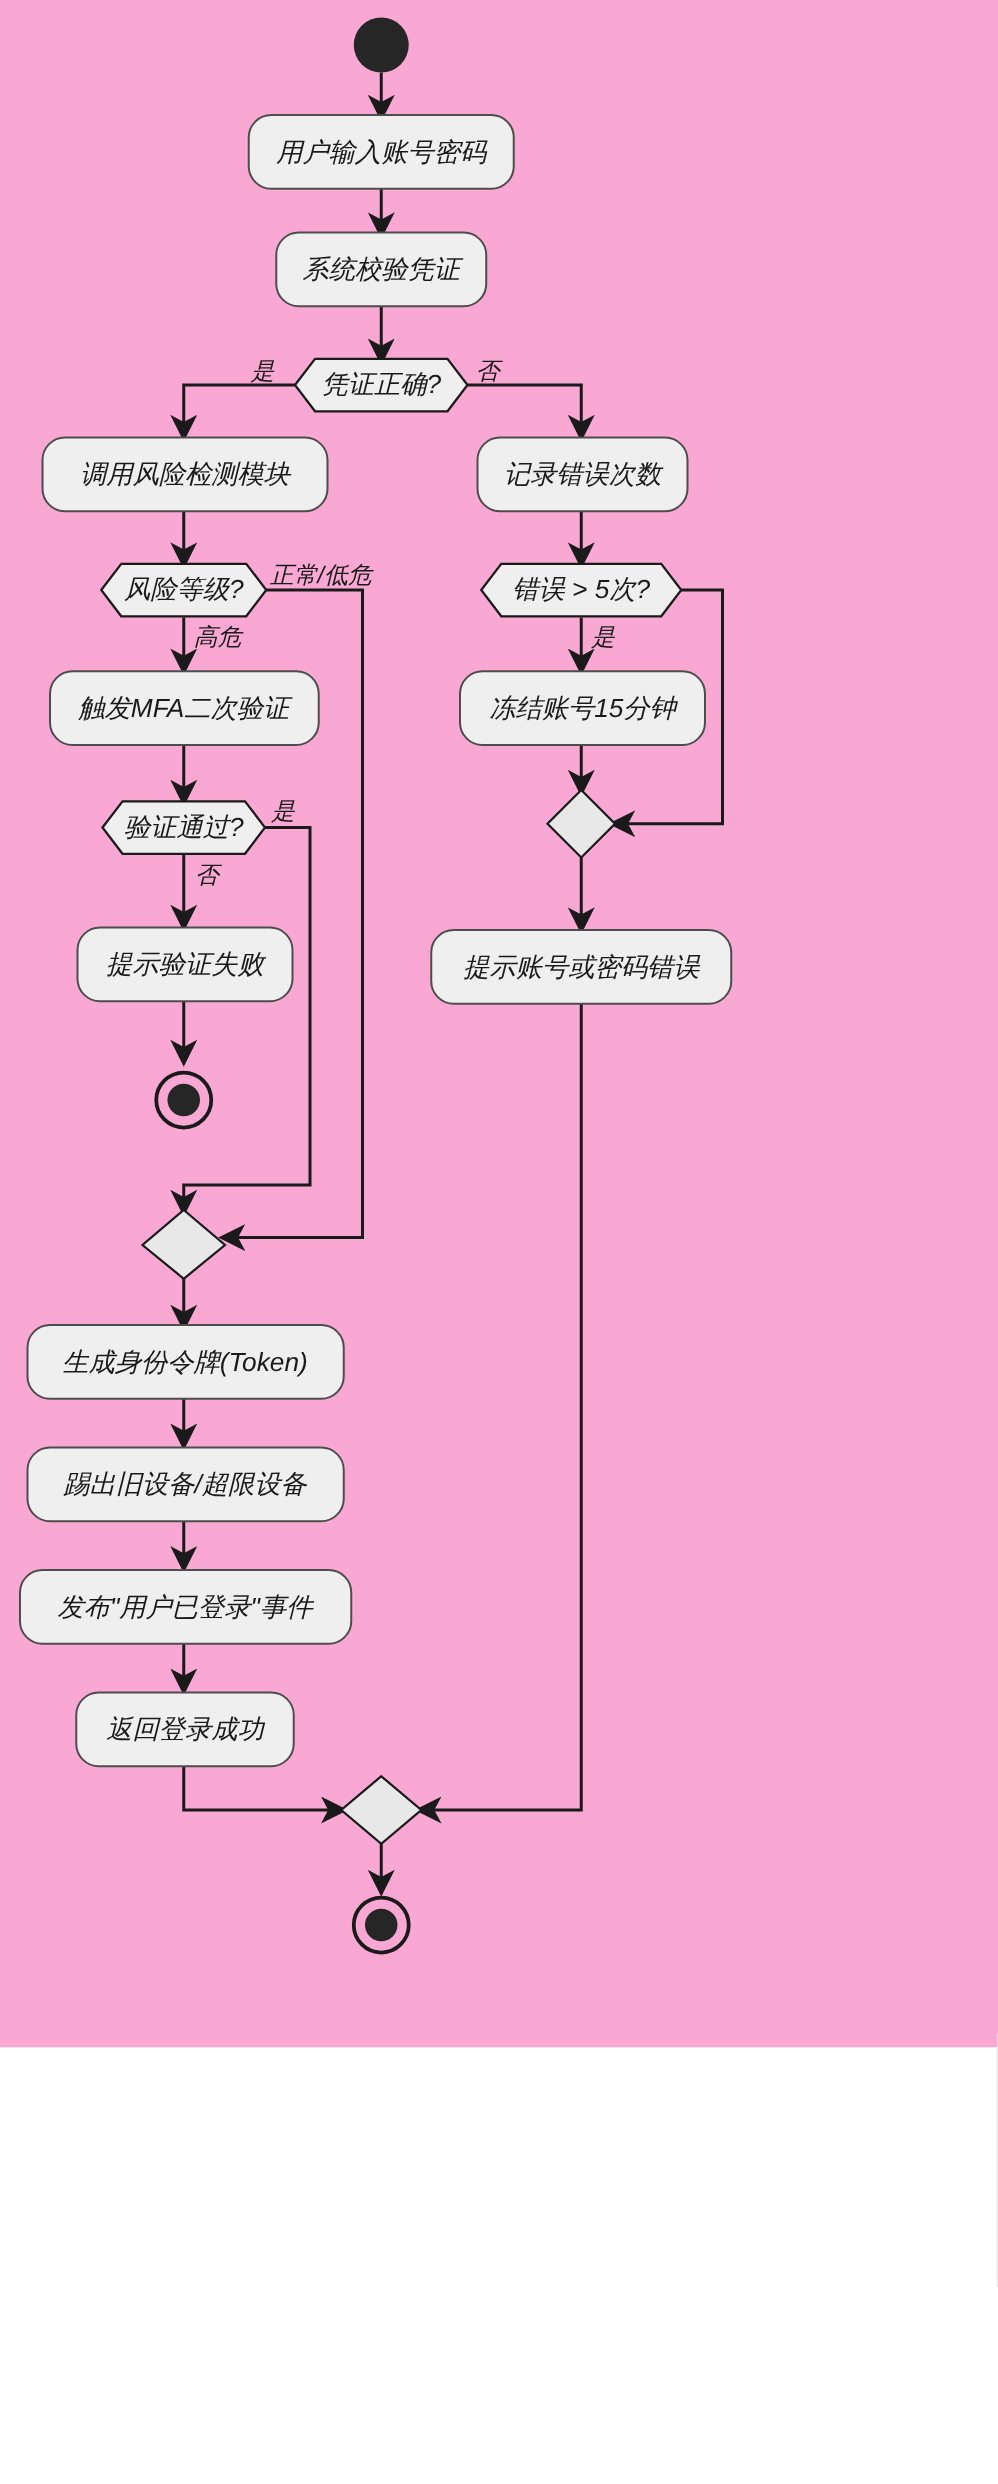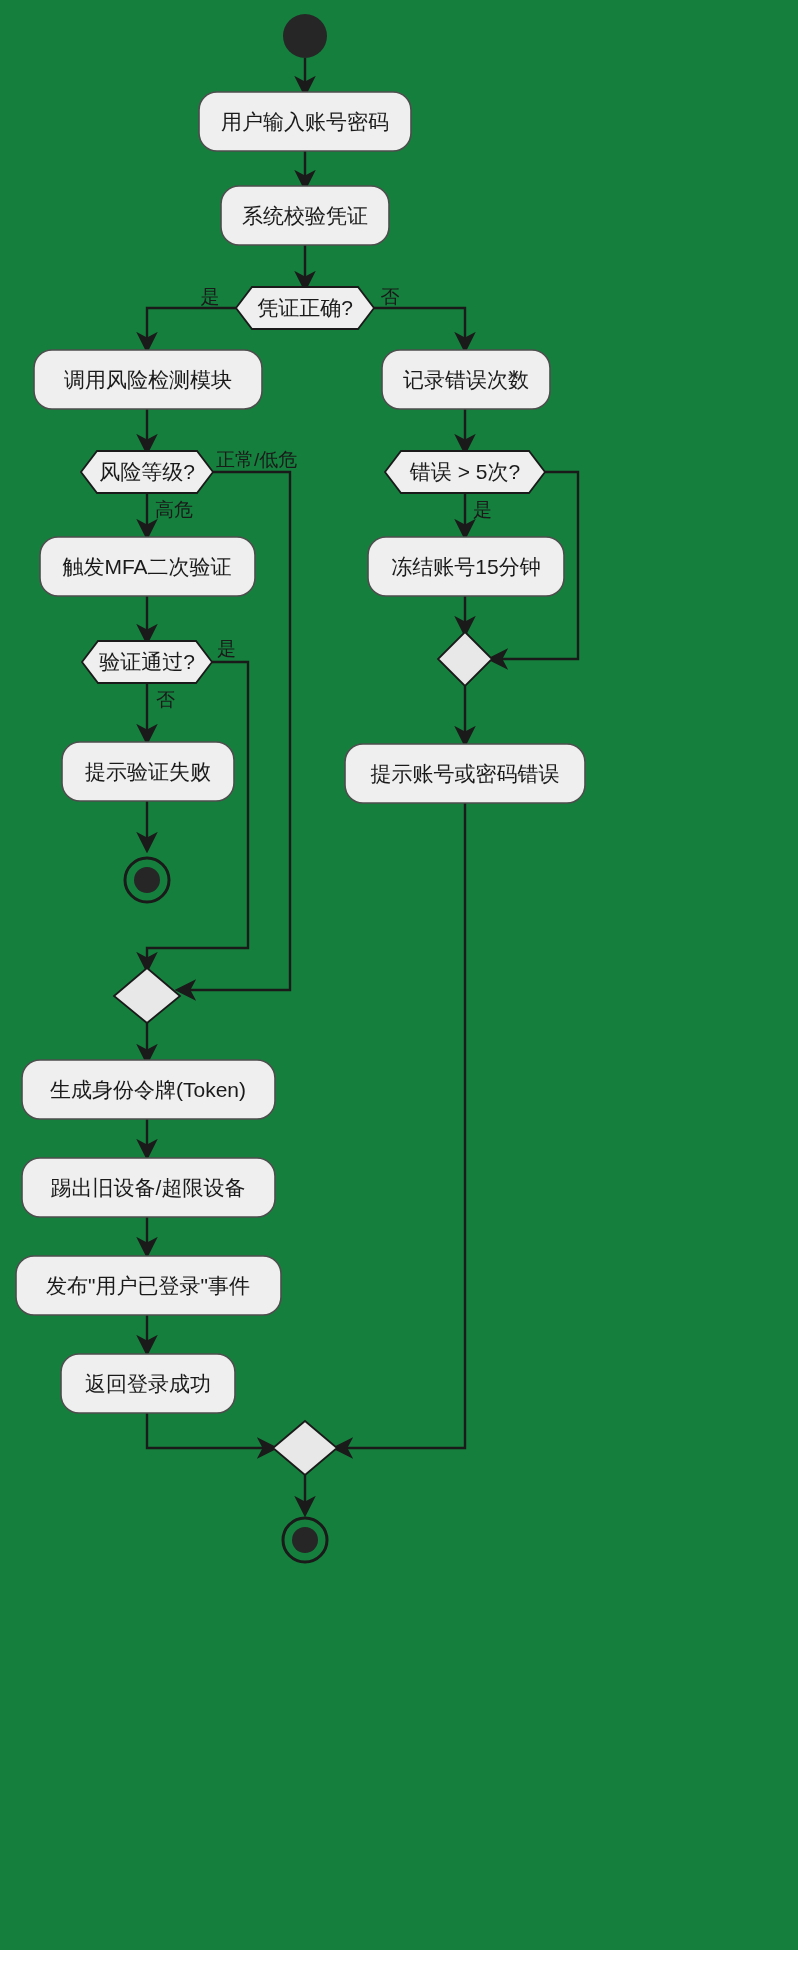--- a/index.html
+++ b/index.html
@@ -6,23 +6,24 @@
     margin: 0;
     padding: 0;
     background: #ffffff;
   }
   body {
     font-family: "Liberation Sans", "DejaVu Sans", sans-serif;
   }
   #diagram-root {
     position: relative;
     width: 798px;
-    height: 1950px;
-    background: #15803d;
+    height: 1638px;
+    background: #f9a8d4;
     overflow: hidden;
+    font-style: italic;
   }
   svg#flow {
     display: block;
     width: 798px;
     height: 1987px;
   }
   .node-shape {
     fill: #efefef;
     stroke: #4d4d4d;
     stroke-width: 1.6;

